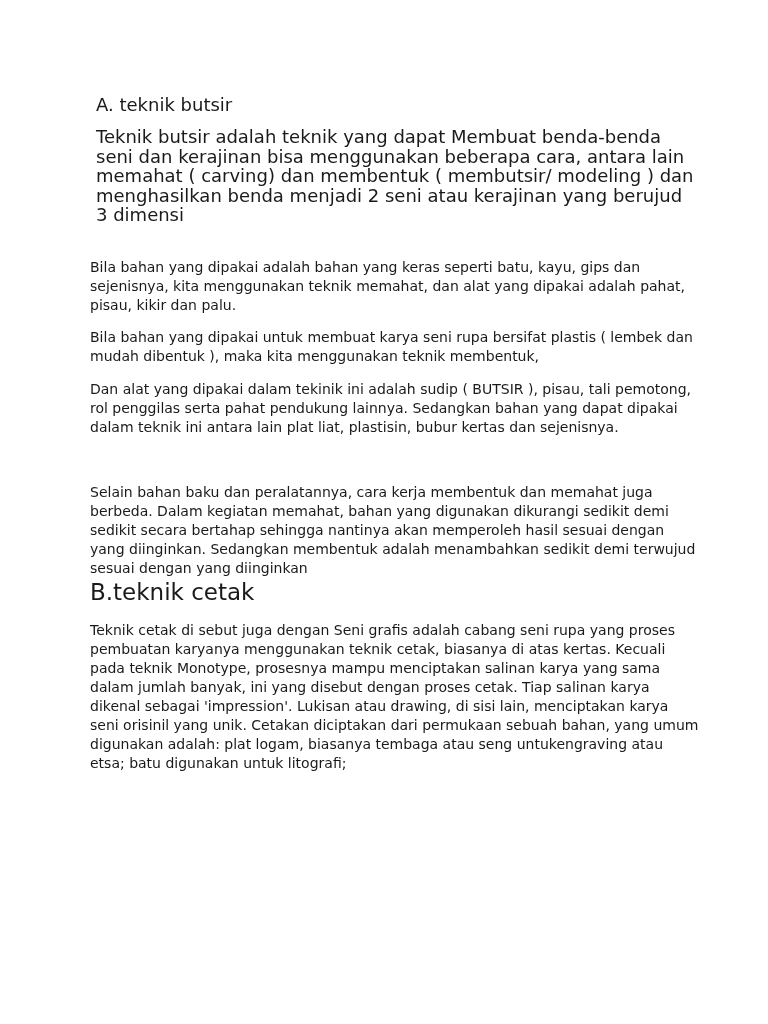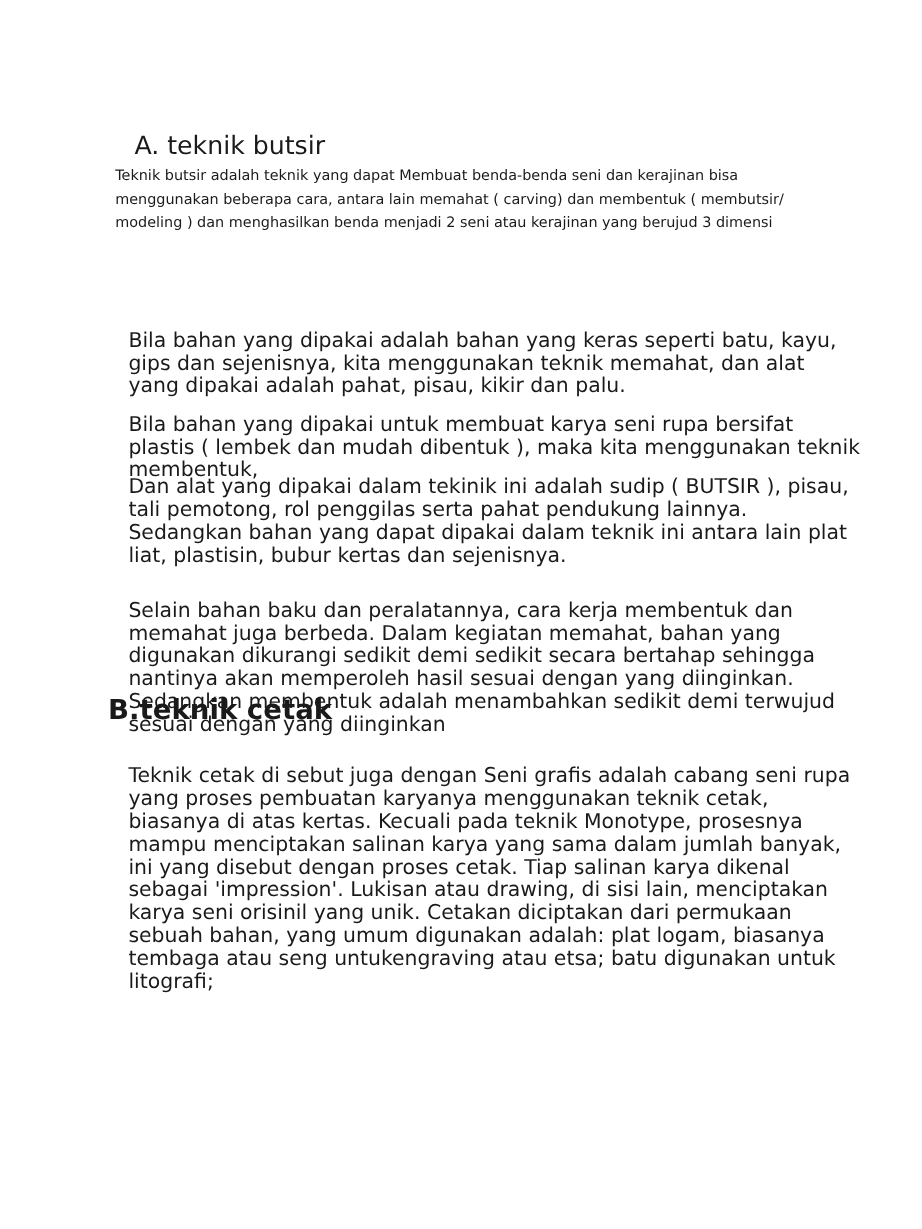--- a/index.html
+++ b/index.html
@@ -1,21 +1,21 @@
 <!DOCTYPE html>
 <html><head>
 <meta charset="utf-8">
 <style>
   html, body { margin: 0; padding: 0; background: #ffffff; }
   body { width: 768px; height: 1024px; position: relative; overflow: hidden;
          font-family: "DejaVu Sans", sans-serif; color: #1a1a1a; }
-  .h1 { position: absolute; left: 96px; top: 90px; font-size: 21px; line-height: 30px; margin: 16px; font-weight: normal; }
-  .p-intro { position: absolute; left: 96px; top: 137px; width: 600px; font-size: 12px; line-height: 19.5px; margin: 0; }
-  .p { position: absolute; left: 90px; width: 610px; font-size: 17px; line-height: 19px; margin: 17px; }
-  .h2 { position: absolute; left: 90px; top: 577px; font-size: 23px; line-height: 30px; margin: 0; font-weight: bold; }
+  .h1 { position: absolute; left: 96px; top: 90px; font-size: 18px; line-height: 30px; margin: 0; font-weight: normal; }
+  .p-intro { position: absolute; left: 96px; top: 127px; width: 600px; font-size: 18px; line-height: 19.5px; margin: 0; }
+  .p { position: absolute; left: 90px; width: 610px; font-size: 14px; line-height: 19px; margin: 0; }
+  .h2 { position: absolute; left: 90px; top: 577px; font-size: 23px; line-height: 30px; margin: 0; font-weight: normal; }
 </style>
 </head>
 <body>
 
 <h1 class="h1">A. teknik butsir</h1>
 <p class="p-intro"> Teknik butsir adalah teknik yang dapat Membuat benda-benda seni dan kerajinan bisa menggunakan beberapa cara, antara lain memahat ( carving) dan membentuk ( membutsir/ modeling ) dan menghasilkan benda menjadi 2 seni atau kerajinan yang berujud 3 dimensi</p>
 
 <p class="p" style="top:258px">Bila bahan yang dipakai adalah bahan yang keras seperti batu, kayu, gips dan sejenisnya, kita menggunakan teknik memahat, dan alat yang dipakai adalah pahat, pisau, kikir dan palu.</p>
 <p class="p" style="top:328px">Bila bahan yang dipakai untuk membuat karya seni rupa bersifat plastis ( lembek dan mudah dibentuk ), maka kita menggunakan teknik membentuk,</p>
 <p class="p" style="top:380px">Dan alat yang dipakai dalam tekinik ini adalah sudip ( BUTSIR ), pisau, tali pemotong, rol penggilas serta pahat pendukung lainnya. Sedangkan bahan yang dapat dipakai dalam teknik ini antara lain plat liat, plastisin, bubur kertas dan sejenisnya.</p>

